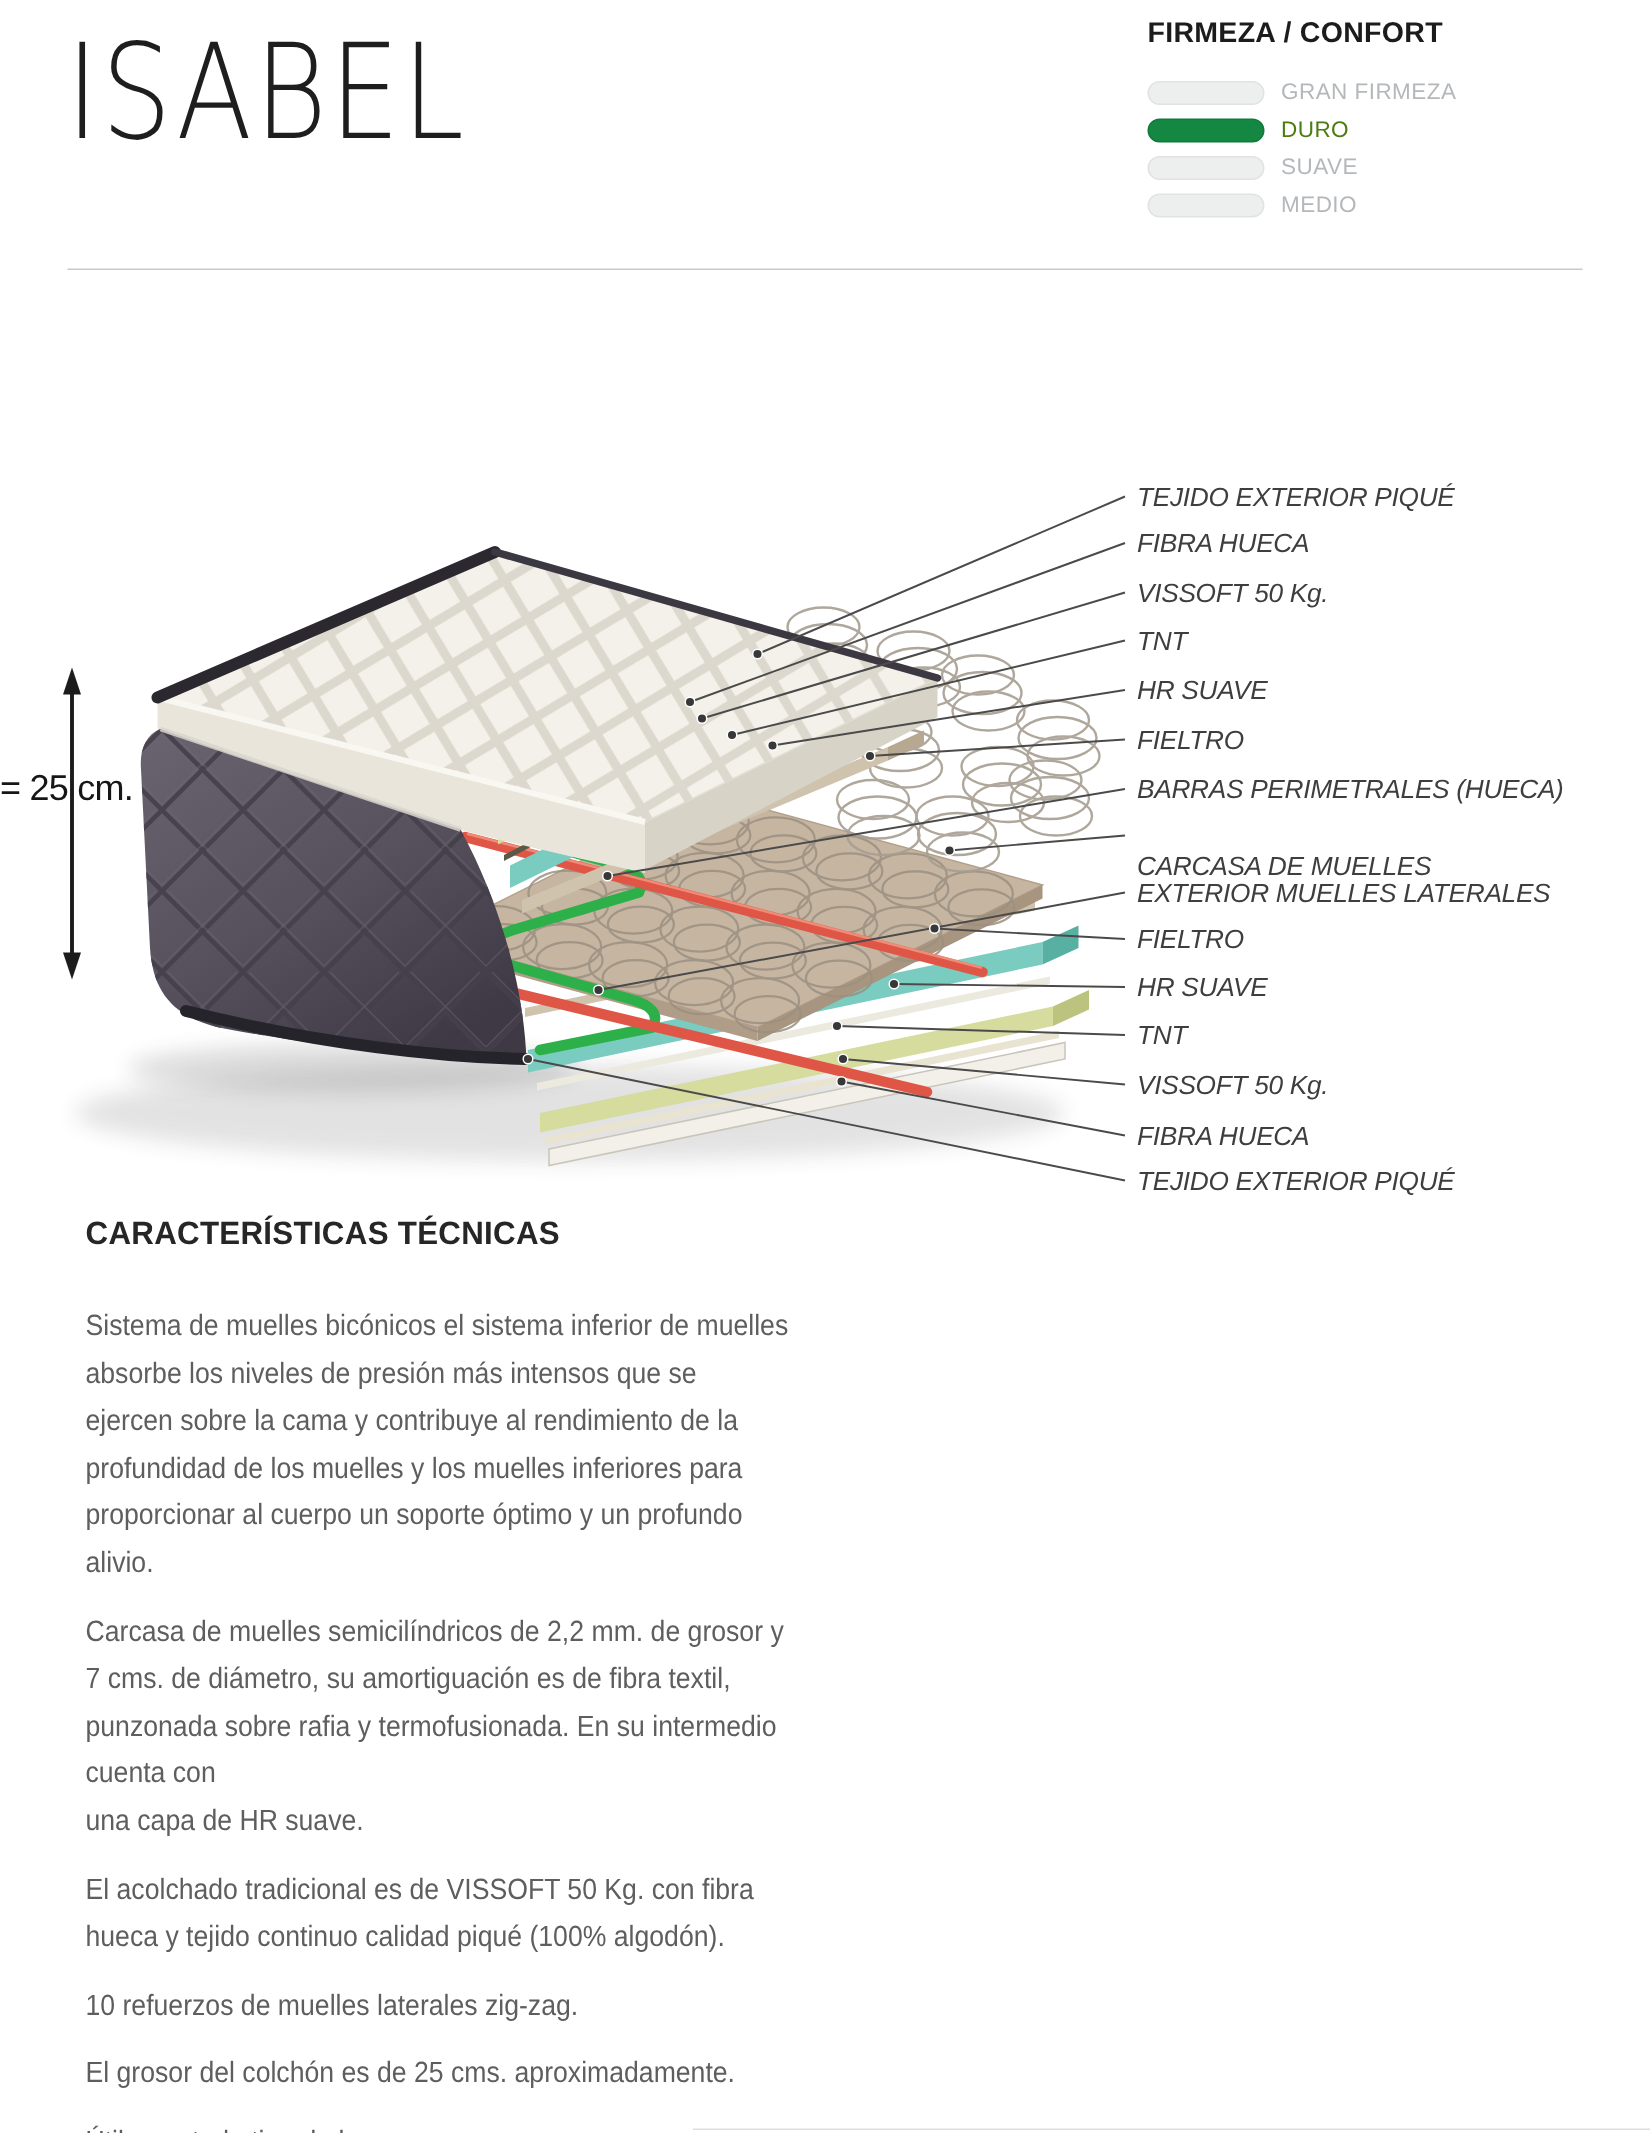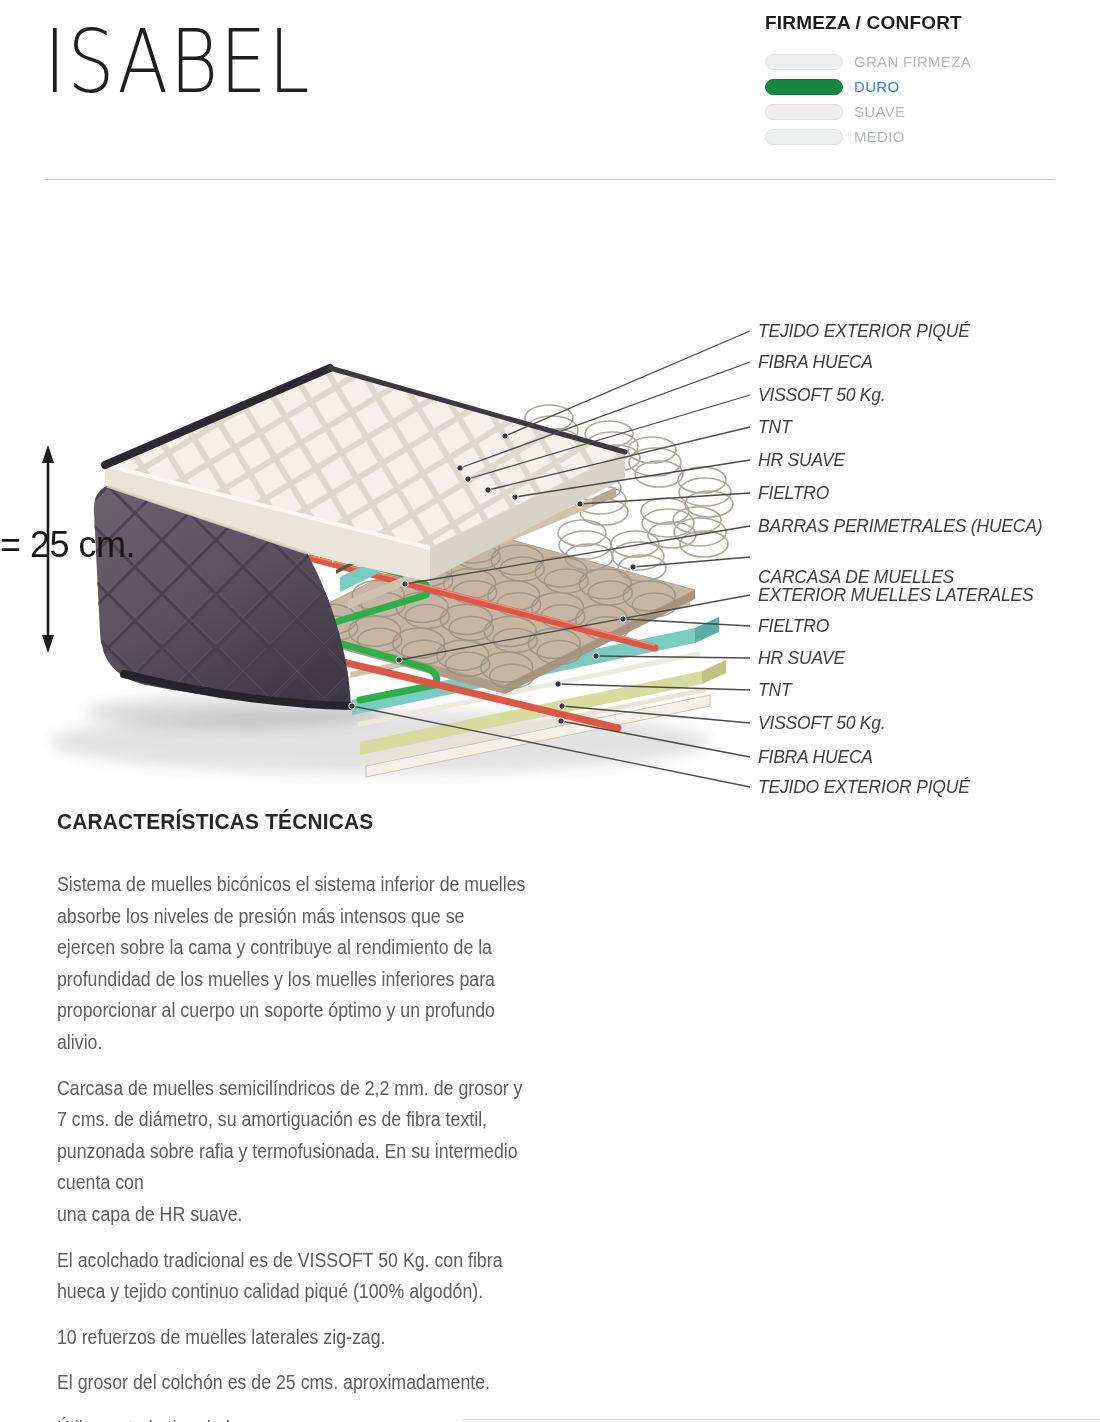--- a/index.html
+++ b/index.html
@@ -15,28 +15,28 @@
   }
   .rule{position:absolute;left:45px;right:45px;top:179px;height:1px;background:#c9c9c9}
   .bottom-line{position:absolute;left:462px;right:0;top:1419px;height:1px;background:#dedede}
 
   .firmness{position:absolute;left:765px;top:12px;width:330px}
   .firmness-title{font-size:19px;font-weight:bold;color:#1c1c1c;letter-spacing:.2px;margin:0 0 15px 0}
   .f-row{display:flex;align-items:center;height:25px}
   .f-bar{width:78px;height:16px;border-radius:8px;background:#edefef;border:1px solid #e1e3e3;box-sizing:border-box;flex:none}
   .f-row.active .f-bar{background:#148843;border-color:#107a3a}
   .f-label{margin-left:11px;font-size:15px;color:#b5b8ba;letter-spacing:.3px;white-space:nowrap}
-  .f-row.active .f-label{color:#3b82f6}
+  .f-row.active .f-label{color:#4d7c0f}
 
   .illu{position:absolute;left:0;top:230px;width:755px;height:595px}
   .layer-label{
     position:absolute;left:758px;height:22px;line-height:22px;
     font-size:17.5px;color:#3e3e3e;letter-spacing:-.2px;white-space:nowrap;font-style:italic;
   }
-  .dim-label{position:absolute;left:0px;top:524px;font-size:36px;color:#161616;letter-spacing:-.5px}
+  .dim-label{position:absolute;left:0px;top:512px;font-size:24px;color:#161616;letter-spacing:-.5px}
 
   .tech-heading{
     position:absolute;left:57px;top:810px;font-size:21.5px;font-weight:bold;
     color:#262626;letter-spacing:.2px;transform:scaleX(.97);transform-origin:left top;white-space:nowrap;
   }
   .paras{position:absolute;left:57px;top:869px;width:515px;transform:scaleX(.91);transform-origin:left top}
   .paras p{margin:0 0 14px 0;font-size:19.5px;line-height:31.6px;color:#5e5e5e;white-space:pre-line}
 </style>
 </head>
 <body>

